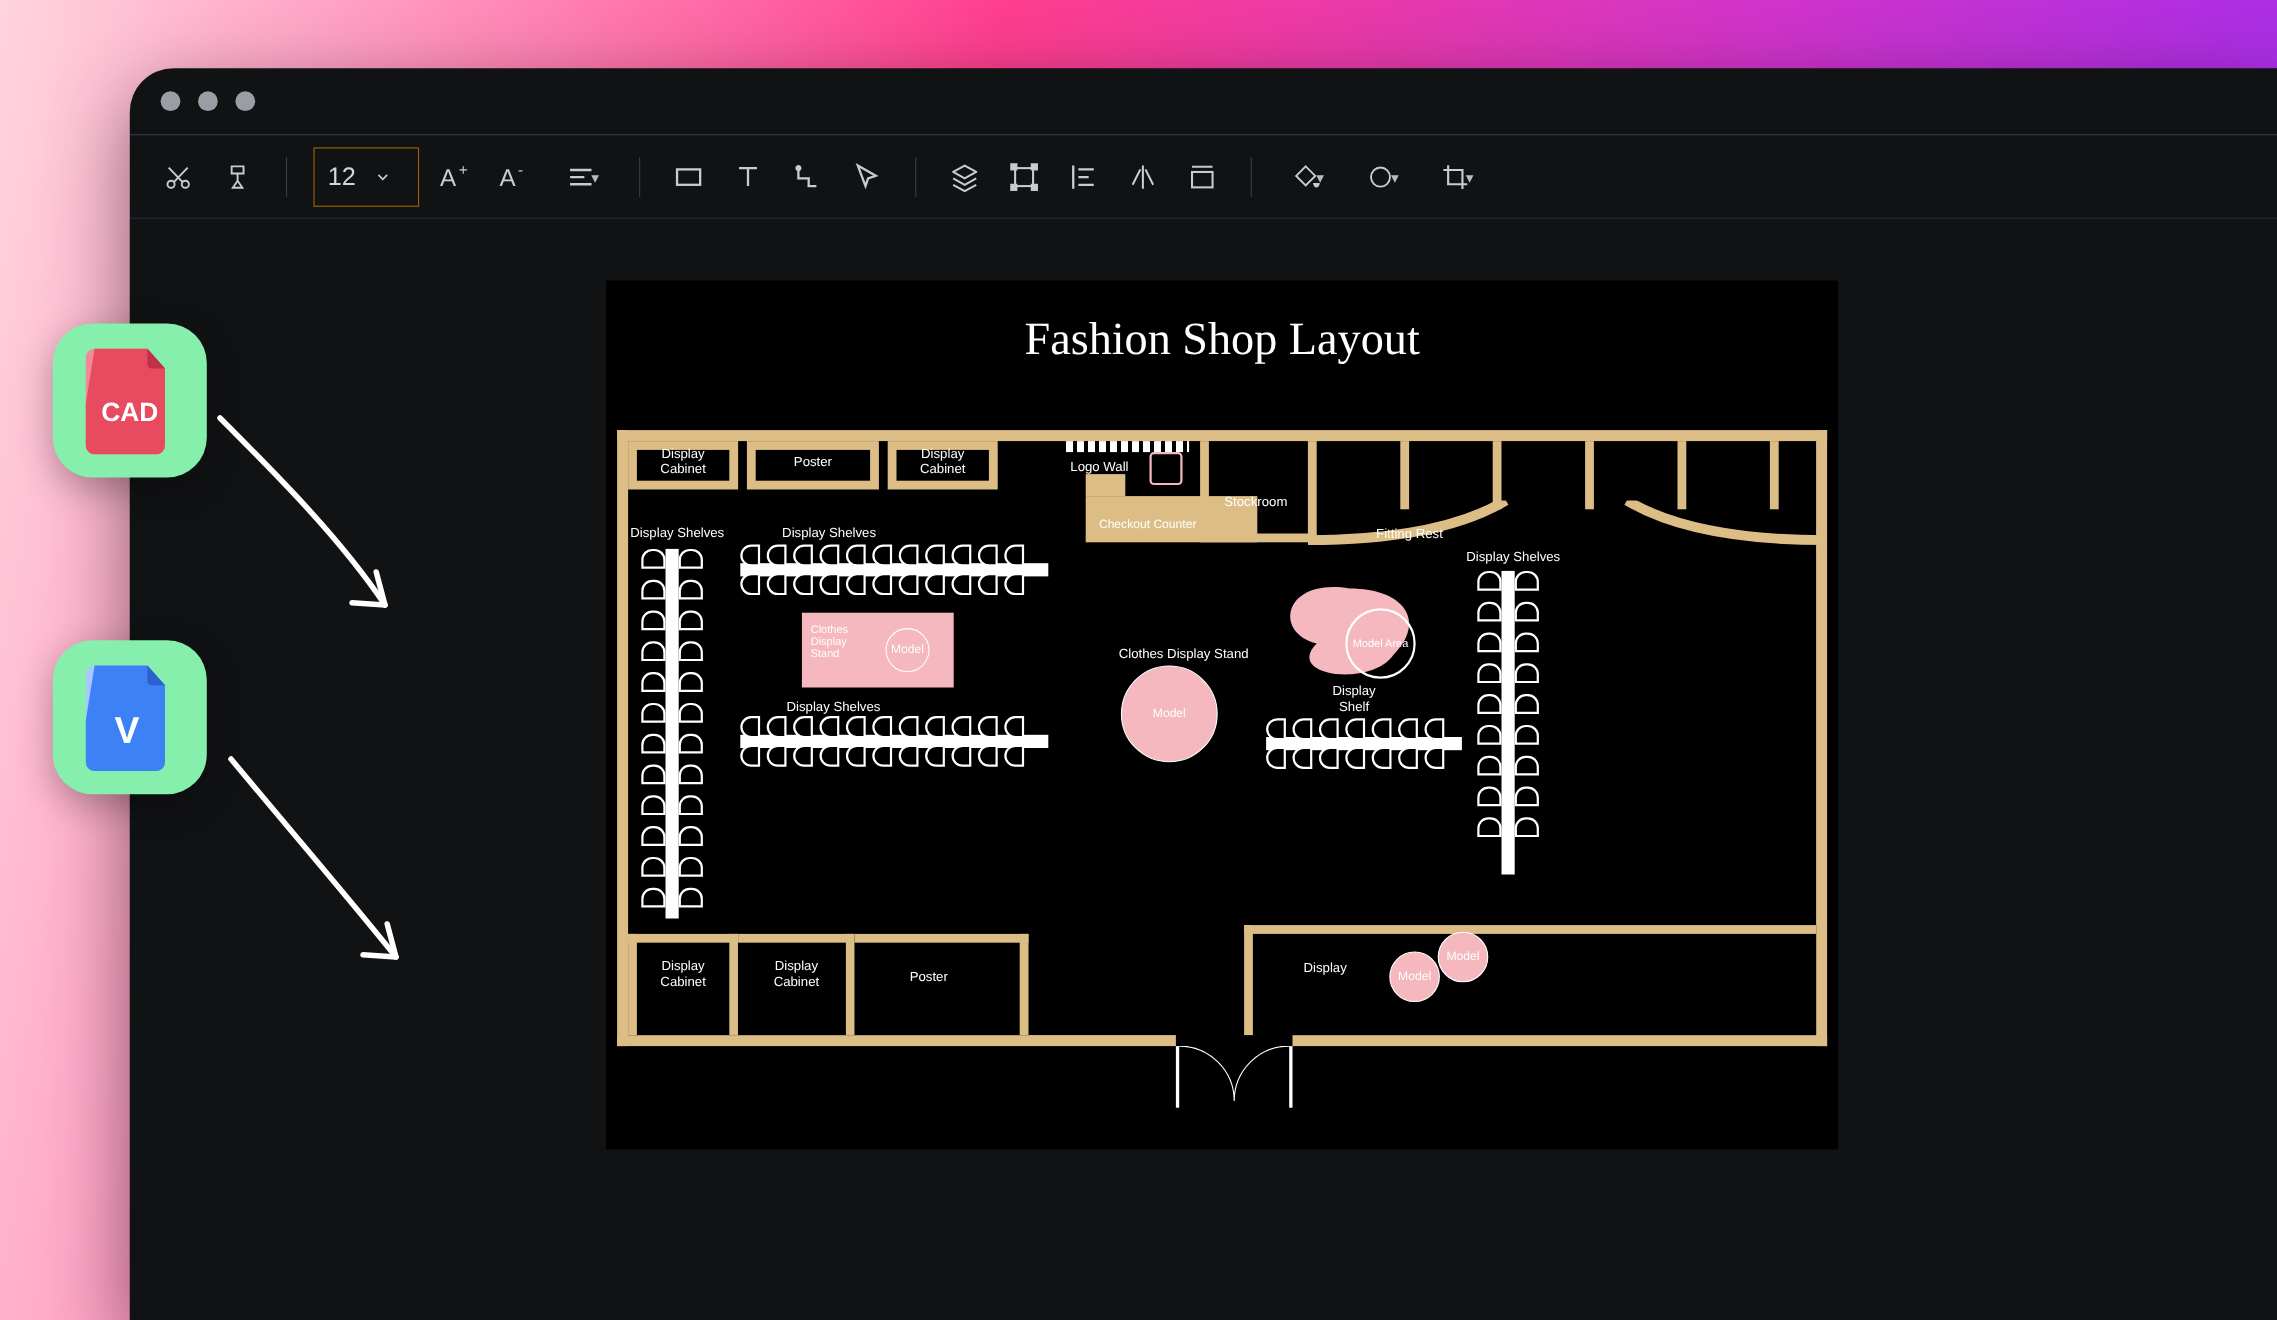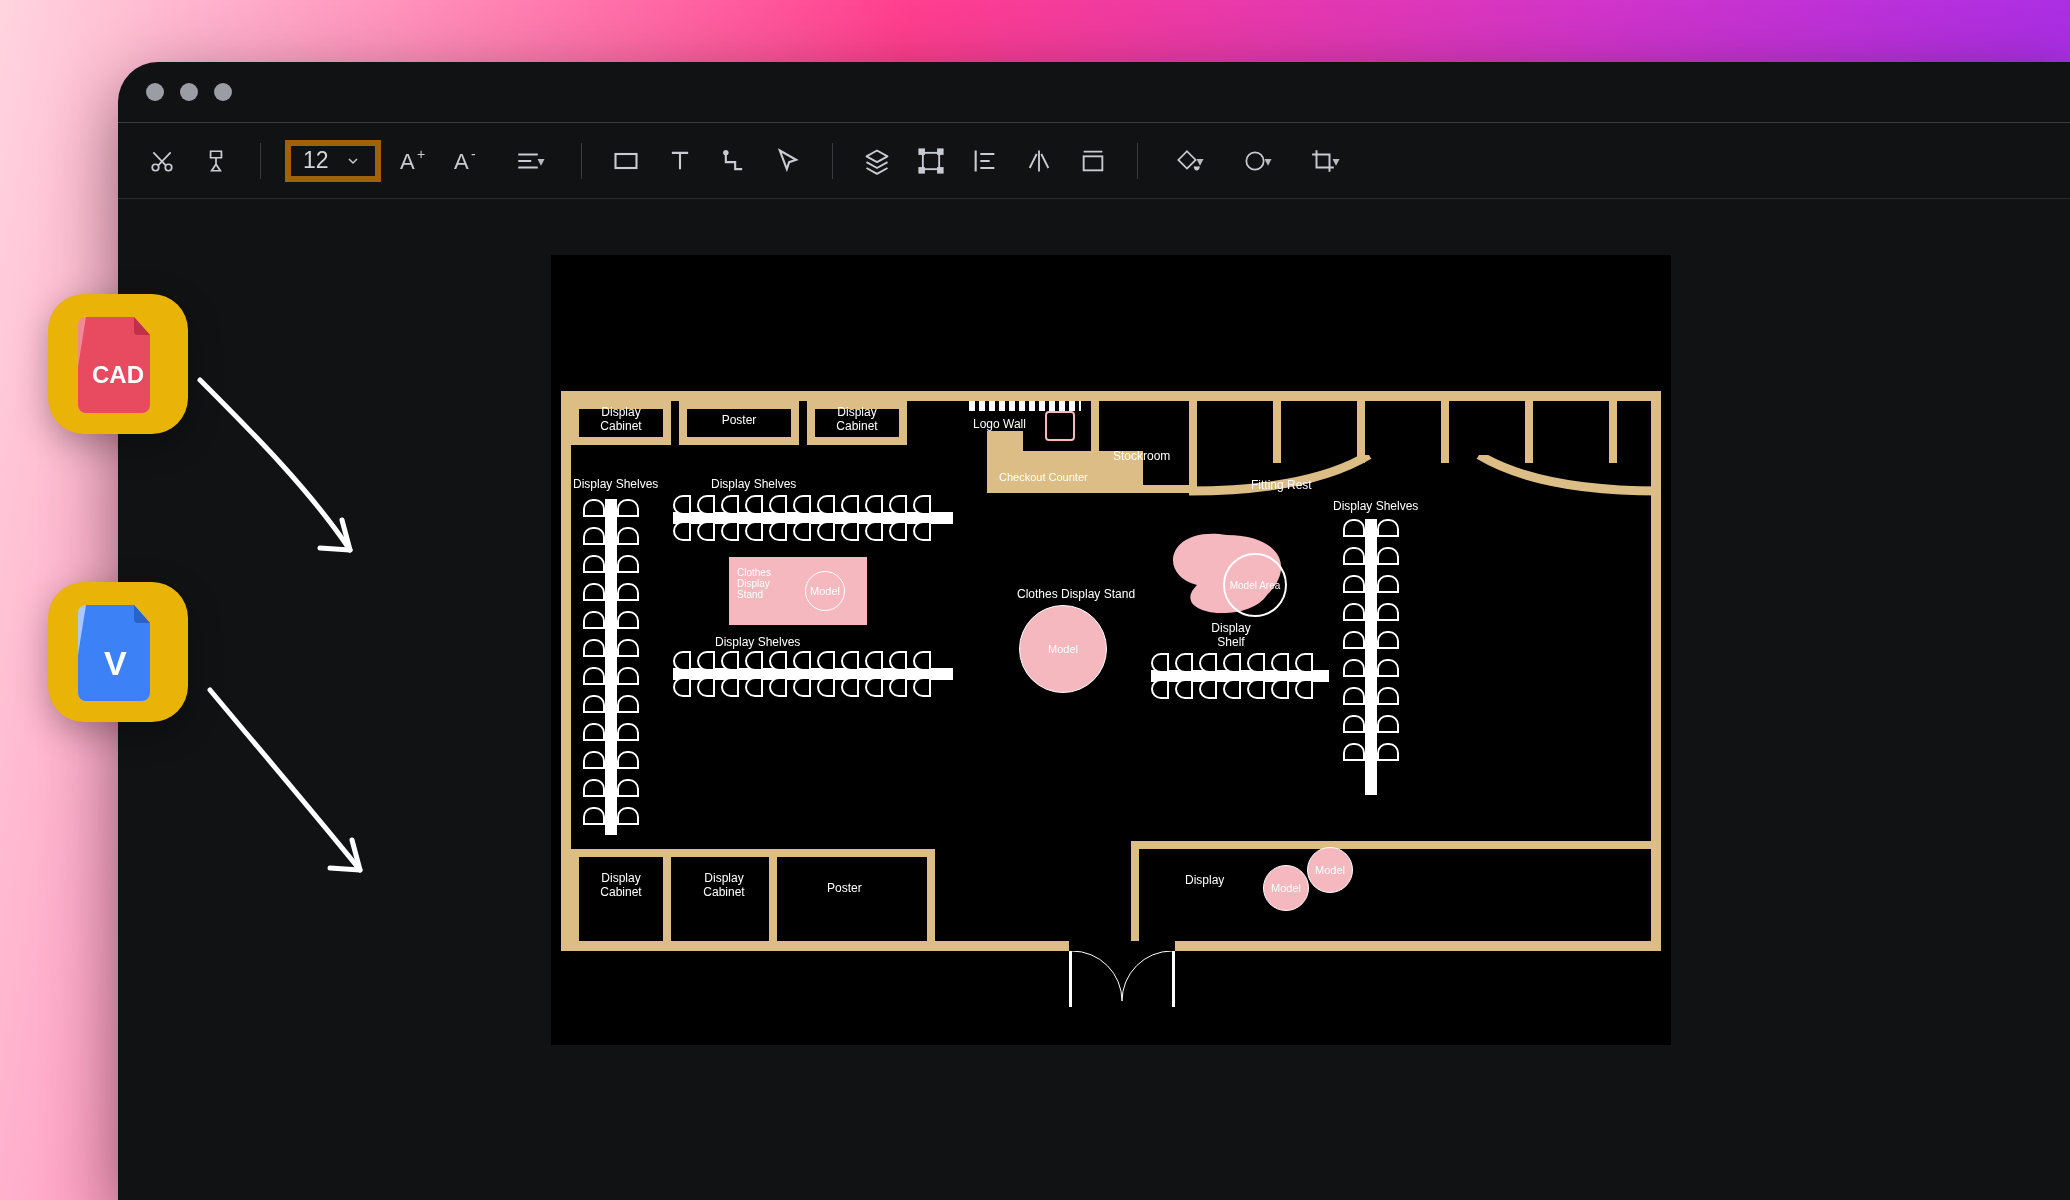--- a/index.html
+++ b/index.html
@@ -6,21 +6,21 @@
   body { width:2070px; height:1200px; background:linear-gradient(100deg,#ffd4df 0%,#ff3e8e 40%,#d134c9 70%,#9b2cf0 100%); font-family:"Helvetica Neue",Arial,sans-serif; position:relative; overflow:hidden; }
   .app-window{ position:absolute; left:118px; top:62px; width:1952px; height:1138px; background:#111214; border-radius:40px 0 0 0; box-shadow:0 24px 72px rgba(0,0,0,0.45); overflow:hidden; }
   .titlebar{ height:60px; display:flex; align-items:center; padding-left:28px; gap:16px; }
   .tl-dot{ width:18px; height:18px; border-radius:50%; background:#9a9da3; }
   .titlebar-divider{ height:1px; width:100%; background:#3a3c42; }
   .toolbar{ height:76px; display:flex; align-items:center; padding:0 24px; gap:14px; border-bottom:1px solid #2b2d33; }
   .tb-btn{ width:40px; height:40px; display:flex; align-items:center; justify-content:center; color:#c9cbd2; cursor:pointer; }
   .tb-sep{ width:1px; height:36px; background:#3a3c42; margin:0 10px; }
   .font-select{ display:flex; align-items:center; height:42px; border:1px solid #6a6d74; min-width:350px; padding:0 14px; color:#d3d5dc; font-size:23px; justify-content:space-between; }
   .font-select .chev{ width:14px; height:14px; display:flex; align-items:center; }
-  .size-select{ display:flex; align-items:center; height:42px; border:6px solid #a16207; min-width:96px; padding:0 12px; color:#d3d5dc; font-size:23px; gap:18px; }
+  .size-select{ display:flex; align-items:center; height:54px; border:1px solid #a16207; min-width:96px; padding:0 12px; color:#d3d5dc; font-size:23px; gap:18px; }
   svg{ display:block; }
   .dropdown-caret{ font-size:14px; color:#b9bbc1; margin-left:-4px; }
 
   .canvas-area{ position:absolute; left:0; top:137px; right:0; bottom:0; background:#111214; }
   .floor-plan{ position:absolute; left:433px; top:56px; width:1120px; height:790px; background:#000; color:#fff; }
   .plan-title{ position:absolute; left:0; top:30px; width:100%; text-align:center; font-family:Georgia,'Times New Roman',serif; font-size:42px; font-weight:400; }
 
   .wall-outer{ position:absolute; left:10px; top:136px; width:1100px; height:560px; border:10px solid #dcbd86; border-bottom:none; }
   .wall-bottom-left{ position:absolute; left:10px; top:686px; width:508px; height:10px; background:#dcbd86; }
   .wall-bottom-right{ position:absolute; left:624px; top:686px; width:486px; height:10px; background:#dcbd86; }
@@ -31,21 +31,21 @@
 
   .shelf-v{ position:absolute; width:56px; }
   .shelf-v::before{content:"";position:absolute;left:22px;top:0;bottom:0;width:12px;background:#fff;}
   .rung{ position:absolute; left:0; width:56px; height:18px; display:flex; justify-content:space-between; }
   .rung span{ width:22px; height:18px; border:2px solid #fff; border-radius:10px 10px 0 0; background:#000;}
   .shelf-h{ position:absolute; height:46px; }
   .shelf-h::before{content:"";position:absolute;top:17px;left:0;right:0;height:12px;background:#fff;}
   .rungh{ position:absolute; top:0; height:46px; width:18px; display:flex; flex-direction:column; justify-content:space-between;}
   .rungh span{ height:20px; width:18px; border:2px solid #fff; border-radius:10px 0 0 10px; background:#000;}
 
-  .file-badge{ position:absolute; width:140px; height:140px; background:#eab308; border-radius:36px; box-shadow:0 10px 34px rgba(0,0,0,0.3); display:flex; align-items:center; justify-content:center; }
+  .file-badge{ position:absolute; width:140px; height:140px; background:#86efac; border-radius:36px; box-shadow:0 10px 34px rgba(0,0,0,0.3); display:flex; align-items:center; justify-content:center; }
   .cad-badge{ left:48px; top:294px; }
   .visio-badge{ left:48px; top:582px; }
   .arrow-sketch{ position:absolute; }
 </style>
 </head>
 <body>
 
 <div class="app-window">
 
   <div class="titlebar">
@@ -171,20 +171,21 @@
     <div class="tb-btn" style="width:54px">
         <svg width="26" height="26" viewBox="0 0 24 24" fill="none" stroke="#c9cbd2" stroke-width="1.8">
           <path d="M6 2v16h16M2 6h16v16"></path>
         </svg>
         <span class="dropdown-caret">▾</span>
       </div>
   </div>
 
   <div class="canvas-area">
     <div class="floor-plan">
+      <div class="plan-title">Fashion Shop Layout</div>
 
       <div class="wall-outer"></div>
       <div class="wall-bottom-left"></div>
       <div class="wall-bottom-right"></div>
 
       <div class="tan-box" style="left:20px;top:146px;width:100px;height:44px"></div>
       <div class="sm-label" style="left:26px;top:150px;width:88px;text-align:center;white-space:pre-line">Display
 Cabinet</div>
       <div class="tan-box" style="left:128px;top:146px;width:120px;height:44px"></div>
       <div class="sm-label" style="left:148px;top:158px;width:80px;text-align:center">Poster</div>

